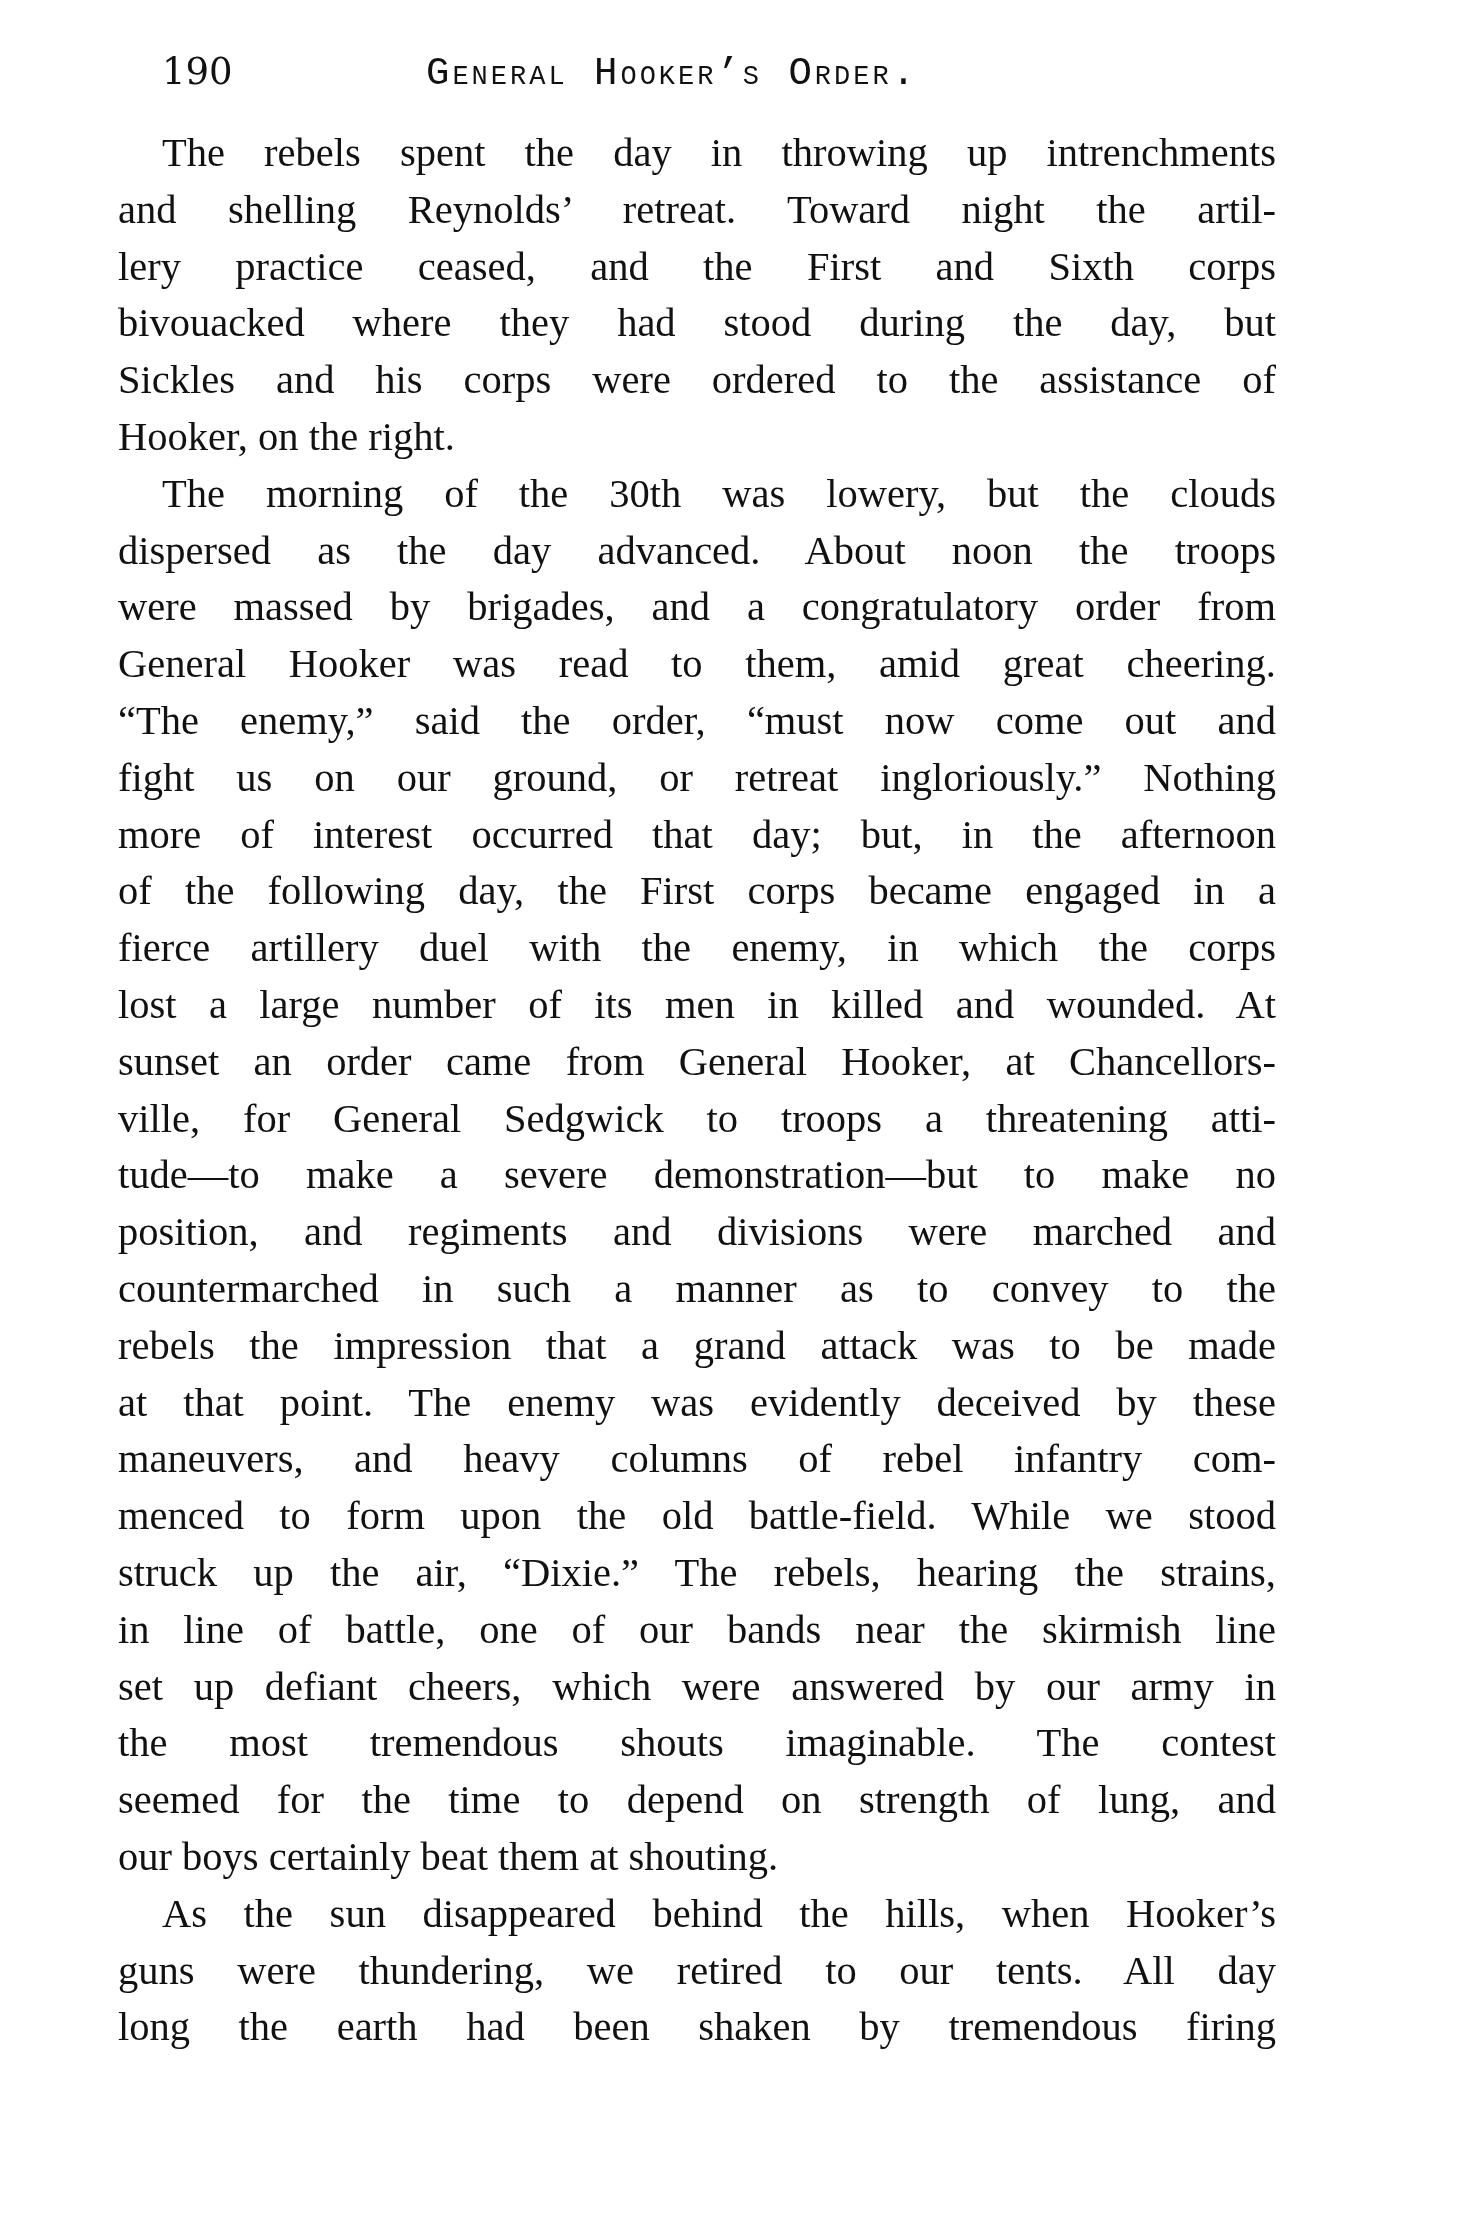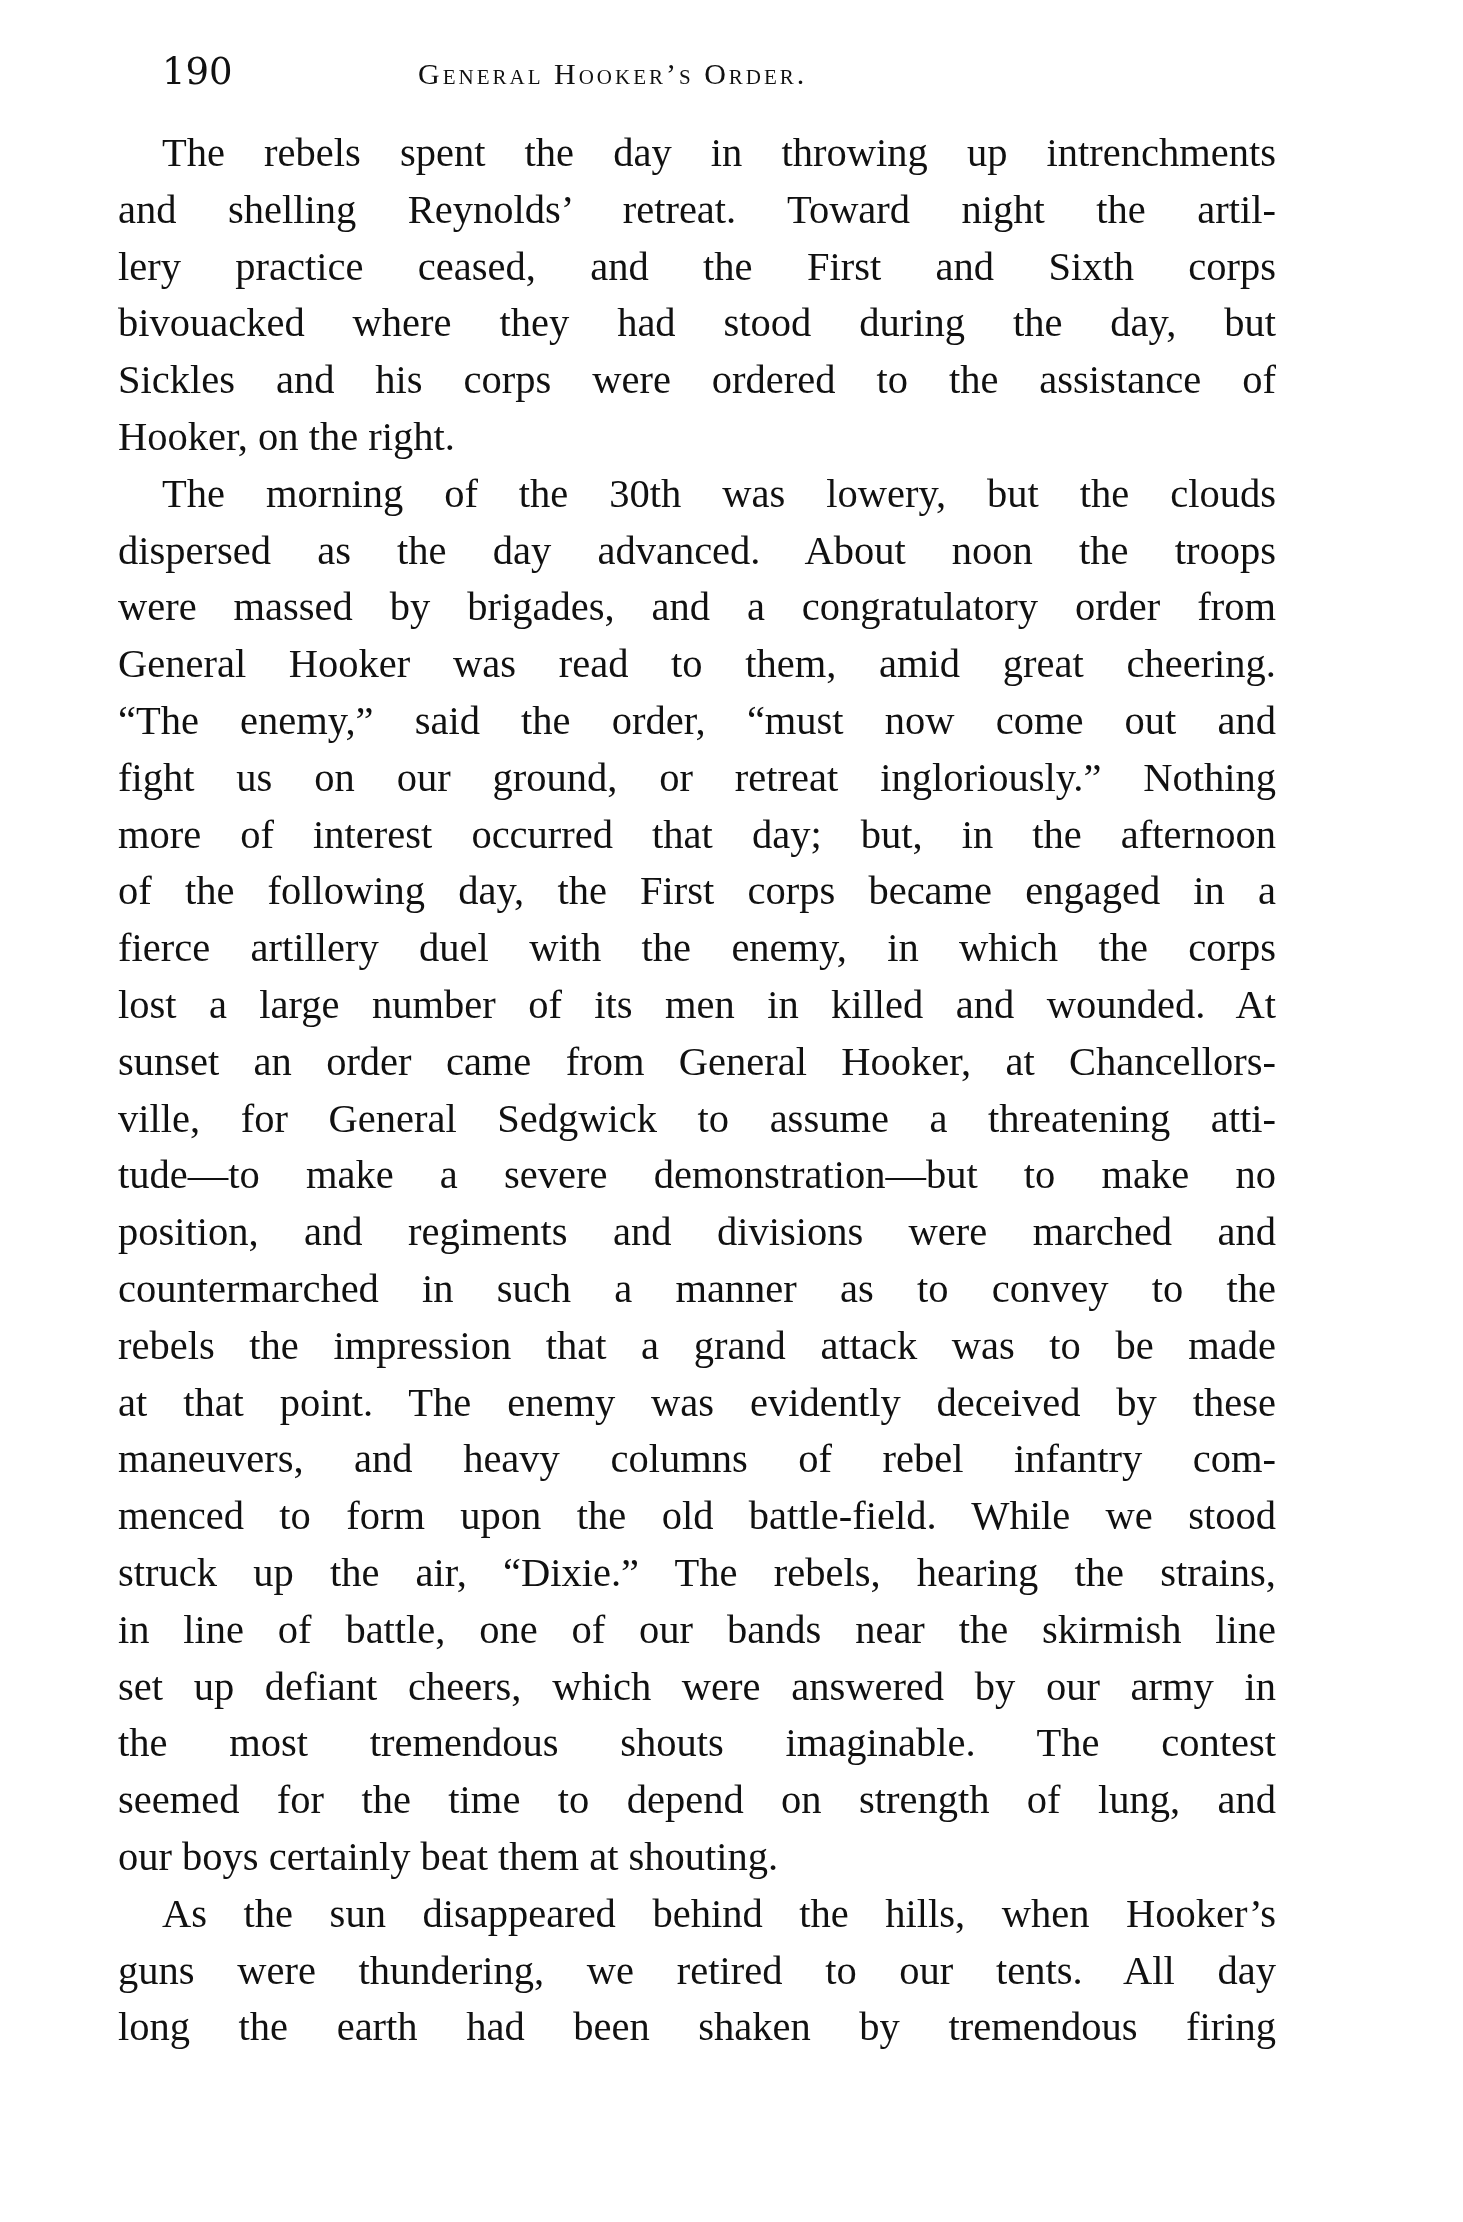--- a/index.html
+++ b/index.html
@@ -1,22 +1,22 @@
 <!DOCTYPE html>
 <html><head>
 <meta charset="utf-8">
 <style>
   html, body { margin: 0; padding: 0; background: #ffffff; }
   body { width: 1463px; height: 2222px; position: relative; overflow: hidden; color: #111111; }
   .page { position: absolute; left: 0; top: 0; width: 1463px; height: 2222px; background: #ffffff; }
   .running-head { position: absolute; left: 118px; top: 52px; width: 1160px; height: 40px;
     font-family: "DejaVu Serif", "Liberation Serif", serif; }
   .page-number { position: absolute; left: 0; top: 0; font-size: 37px; line-height: 40px; letter-spacing: 0px; margin-left: 44px; }
-  .head-title { position: absolute; left: 300px; top: 4px; font-size: 30px; line-height: 36px;
-    font-variant: small-caps; letter-spacing: 3px; font-family: Liberation Serif, serif; font-weight: normal; }
+  .head-title { position: absolute; left: 308px; top: 4px; font-size: 39px; line-height: 36px;
+    font-variant: small-caps; letter-spacing: 3px; font-family: Liberation Mono, monospace; font-weight: normal; }
   .body-text { position: absolute; left: 118px; top: 125px; width: 1158px;
     font-family: "Liberation Serif", "DejaVu Serif", serif; font-size: 40.5px; }
   .line { display: block; height: 56.8px; line-height: 56.8px; white-space: nowrap;
     text-align: justify; text-align-last: justify; }
   .line.last { text-align-last: left; }
   .line.indent { padding-left: 44px; }
 </style>
 </head>
 <body>
 
@@ -43,21 +43,21 @@
       <span class="line">dispersed as the day advanced.  About noon the troops</span>
       <span class="line">were massed by brigades, and a congratulatory order from</span>
       <span class="line">General Hooker was read to them, amid great cheering.</span>
       <span class="line">“The enemy,” said the order, “must now come out and</span>
       <span class="line">fight us on our ground, or retreat ingloriously.”  Nothing</span>
       <span class="line">more of interest occurred that day; but, in the afternoon</span>
       <span class="line">of the following day, the First corps became engaged in a</span>
       <span class="line">fierce artillery duel with the enemy, in which the corps</span>
       <span class="line">lost a large number of its men in killed and wounded.  At</span>
       <span class="line">sunset an order came from General Hooker, at Chancellors-</span>
-      <span class="line">ville, for General Sedgwick to assume a threatening atti-</span>
+      <span class="line">ville, for General Sedgwick to troops a threatening atti-</span>
       <span class="line">tude—to make a severe demonstration—but to make no</span>
       <span class="line">position, and regiments and divisions were marched and</span>
       <span class="line">countermarched in such a manner as to convey to the</span>
       <span class="line">rebels the impression that a grand attack was to be made</span>
       <span class="line">at that point.  The enemy was evidently deceived by these</span>
       <span class="line">maneuvers, and heavy columns of rebel infantry com-</span>
       <span class="line">menced to form upon the old battle-field.  While we stood</span>
       <span class="line">struck up the air, “Dixie.”  The rebels, hearing the strains,</span>
       <span class="line">in line of battle, one of our bands near the skirmish line</span>
       <span class="line">set up defiant cheers, which were answered by our army in</span>

